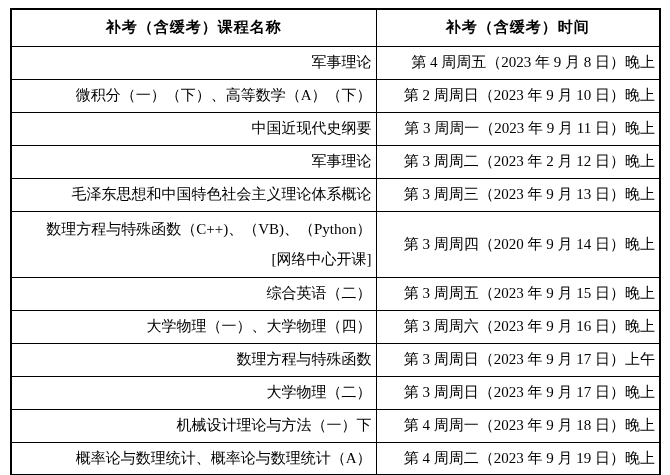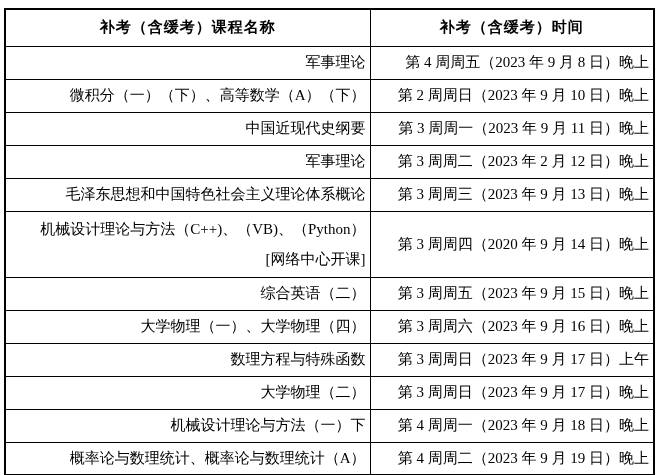--- a/index.html
+++ b/index.html
@@ -6,21 +6,21 @@
   html, body {
     width: 670px;
     height: 475px;
     background: #ffffff;
     overflow: hidden;
     font-family: "Liberation Serif", "DejaVu Serif", serif;
     color: #000000;
   }
   .doc-wrap {
     position: absolute;
-    left: 4px;
+    left: 10px;
     top: 8px;
   }
   table.schedule {
     border-collapse: collapse;
     table-layout: fixed;
     width: 649px;
     border: 2px solid #000000;
   }
   table.schedule th,
   table.schedule td {
@@ -77,21 +77,21 @@
       </tr>
       <tr>
         <td>军事理论</td>
         <td>第 3 周周二（2023 年 2 月 12 日）晚上</td>
       </tr>
       <tr>
         <td>毛泽东思想和中国特色社会主义理论体系概论</td>
         <td>第 3 周周三（2023 年 9 月 13 日）晚上</td>
       </tr>
       <tr class="tall">
-        <td>机械设计理论与方法（C++)、（VB)、（Python）
+        <td>数理方程与特殊函数（C++)、（VB)、（Python）
 [网络中心开课]</td>
         <td>第 3 周周四（2020 年 9 月 14 日）晚上</td>
       </tr>
       <tr>
         <td>综合英语（二）</td>
         <td>第 3 周周五（2023 年 9 月 15 日）晚上</td>
       </tr>
       <tr>
         <td>大学物理（一）、大学物理（四）</td>
         <td>第 3 周周六（2023 年 9 月 16 日）晚上</td>

